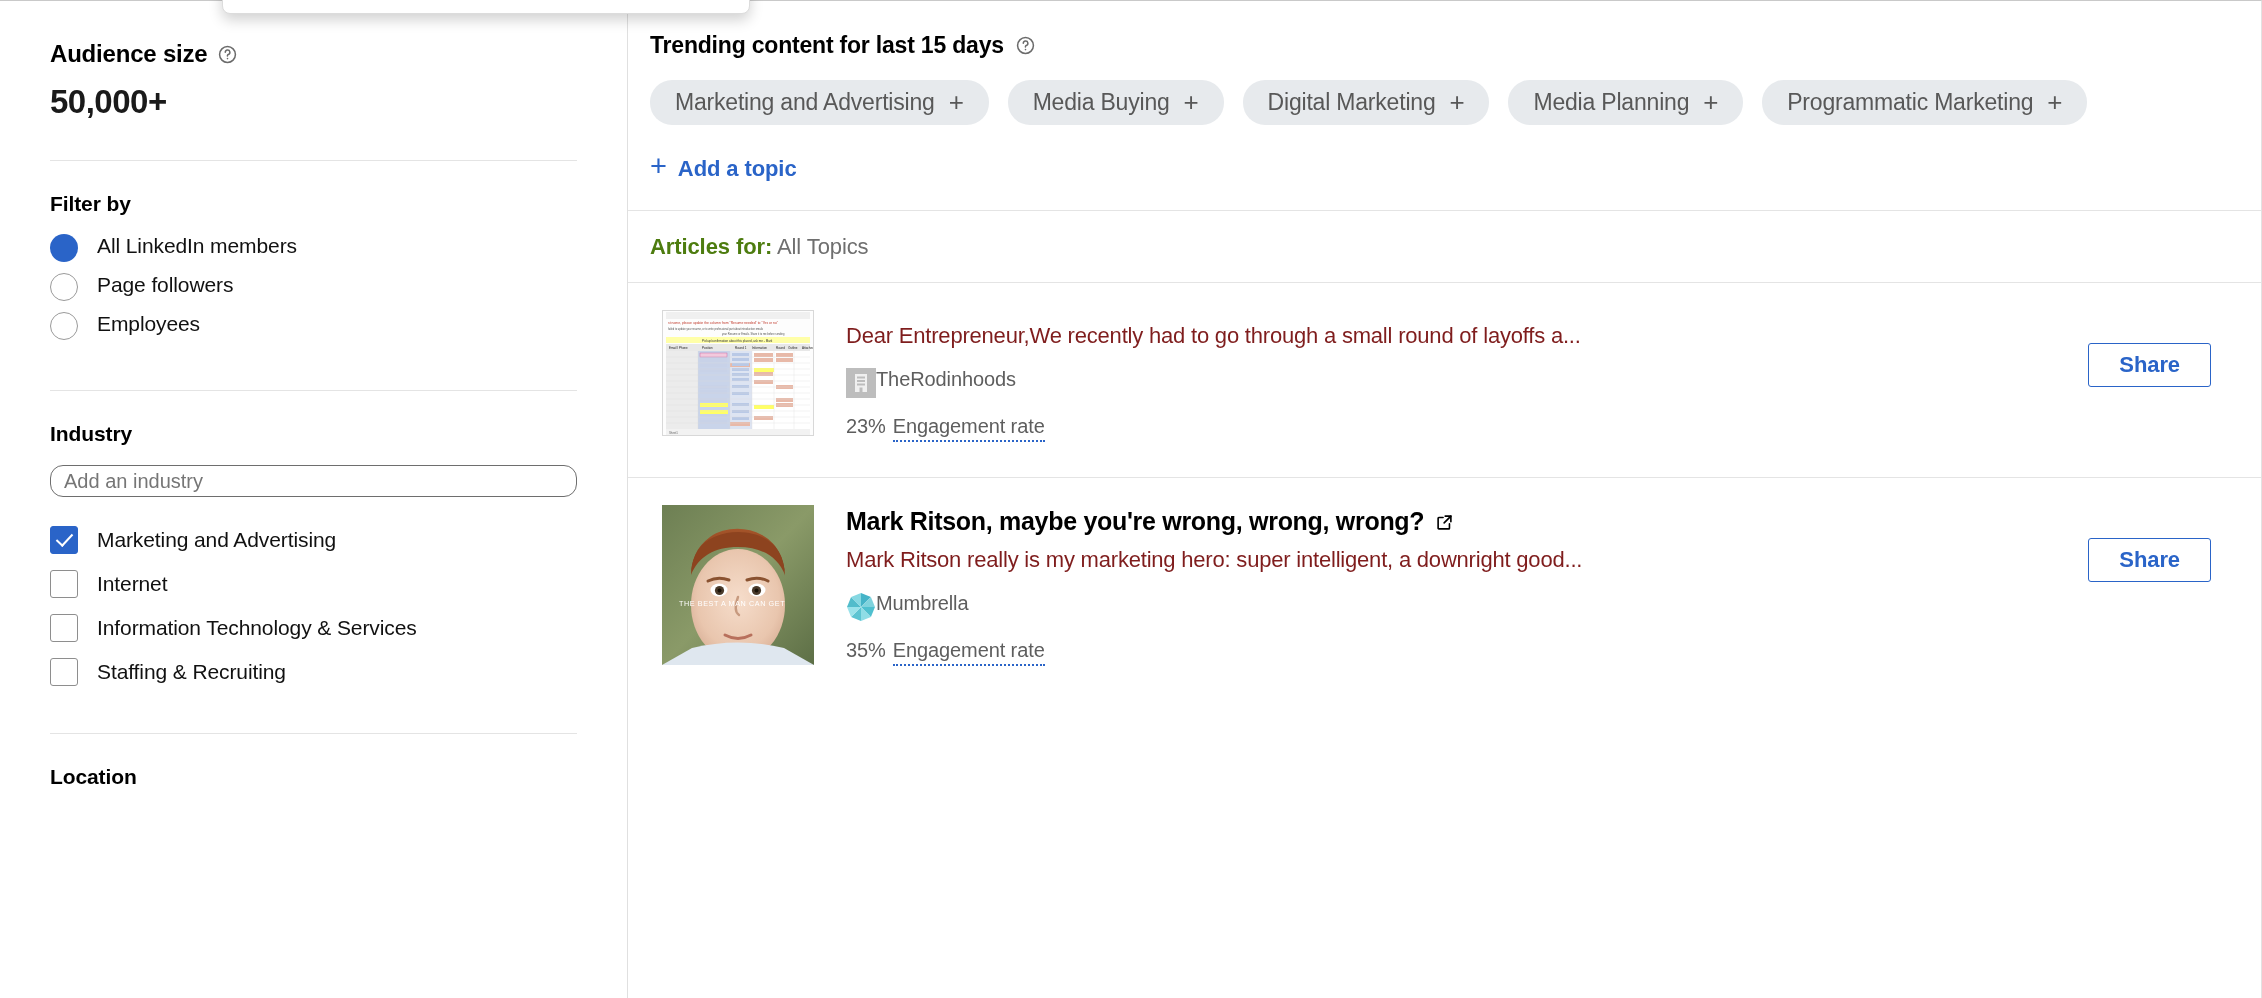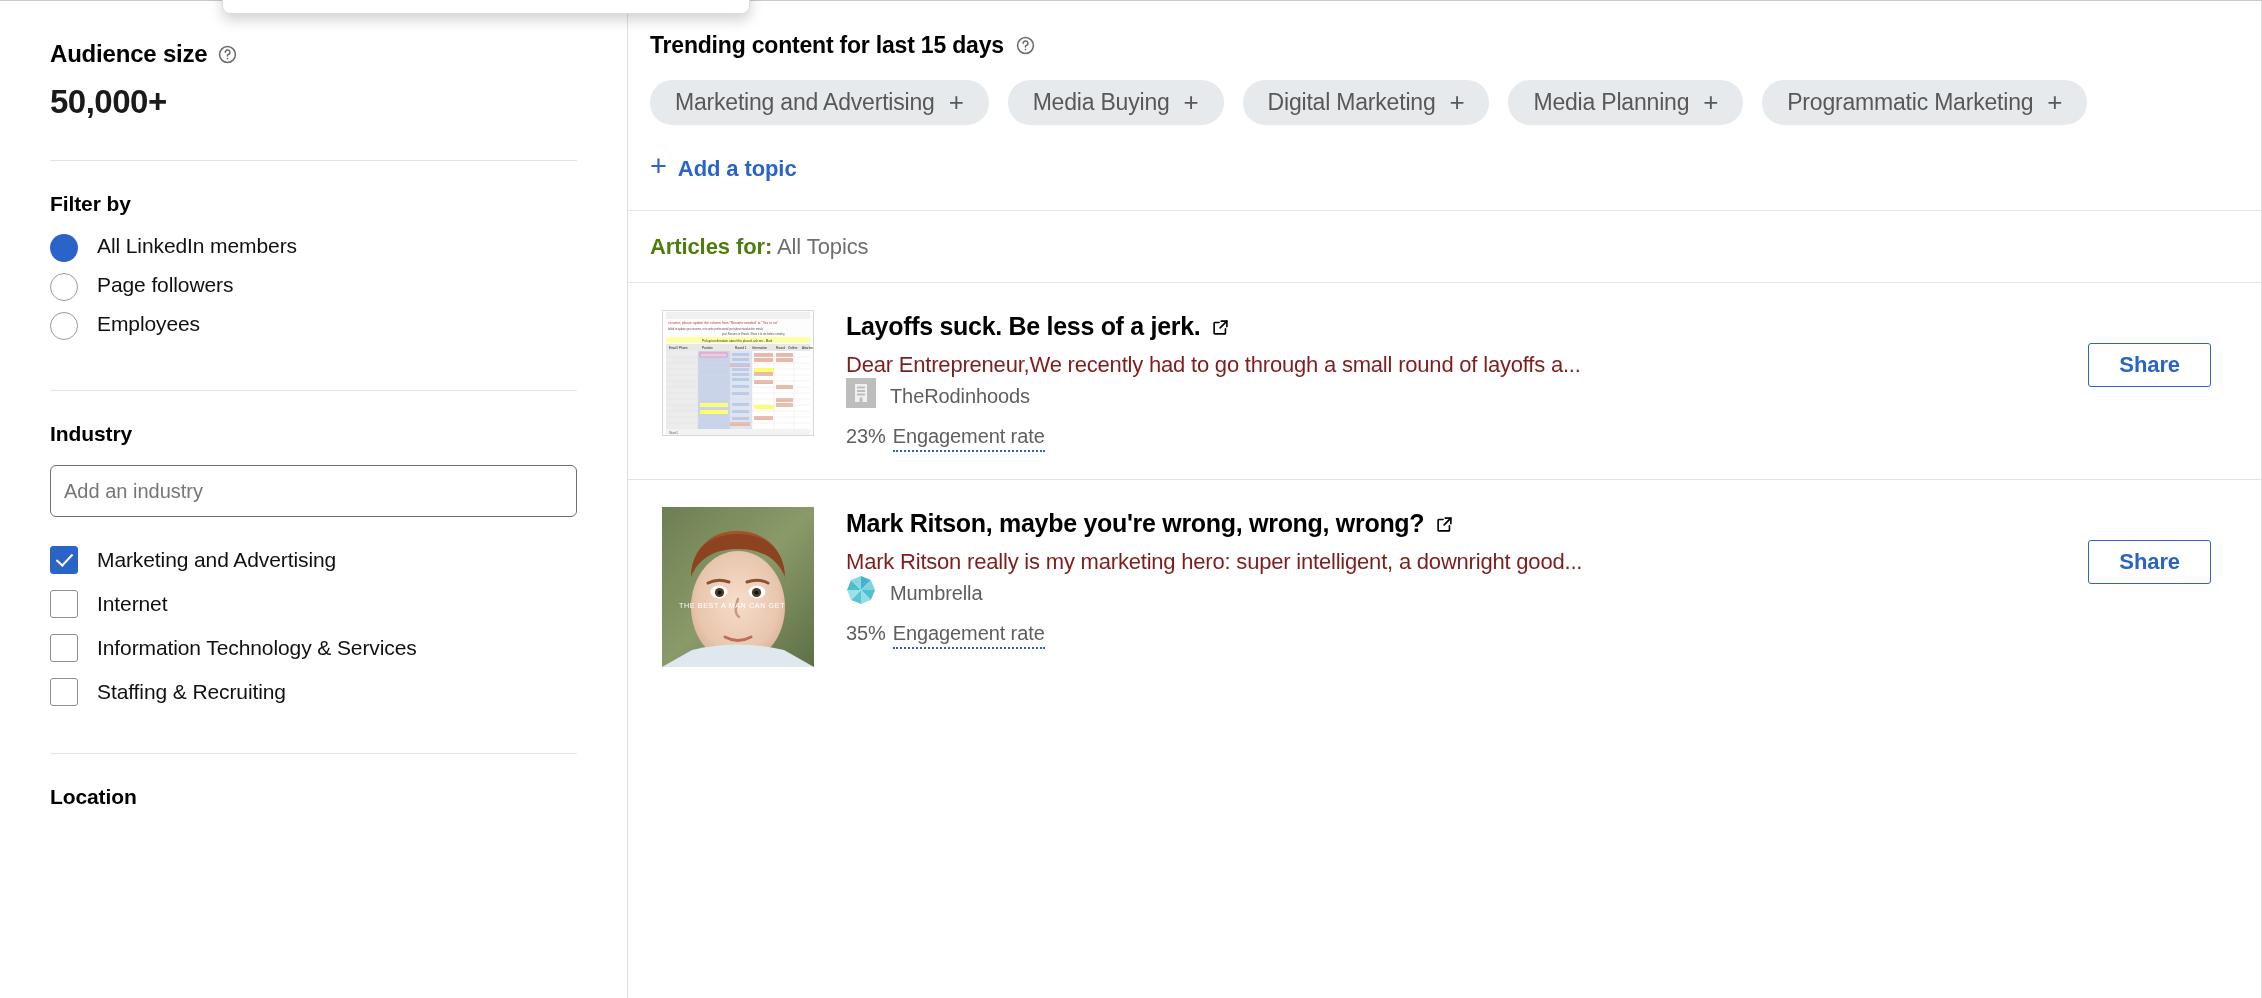--- a/index.html
+++ b/index.html
@@ -123,23 +123,23 @@
   .radio-label {
     font-size: 21px;
     color: #111;
     letter-spacing: -0.1px;
   }
 
   .input-wrap { margin-top: 19px; }
   .text-input {
     width: 100%;
     box-sizing: border-box;
-    height: 52px;
+    height: 32px;
     border: 1px solid #6e6e6e;
-    border-radius: 6px;
+    border-radius: 13px;
     font-size: 20px;
     font-family: "Liberation Sans", sans-serif;
     padding: 0 13px;
     color: #222;
     background: #fff;
     outline: none;
   }
   .text-input::placeholder { color: #767676; }
 
   .check-list { margin-top: 21px; }
@@ -311,22 +311,23 @@
     font-size: 22px;
     color: #7f1d1d;
     margin-top: 11px;
     white-space: nowrap;
     overflow: hidden;
     letter-spacing: -0.2px;
   }
 
   .publisher {
     display: flex;
-    align-items: flex-end;
-    gap: 14px;
+    align-items: flex-start;
+    gap: 0;
+    margin-top: 19px;
   }
   .pub-icon {
     width: 30px; height: 30px;
     flex: 0 0 30px;
     display: block;
   }
   .pub-icon svg { display:block; width:30px; height:30px; }
   .pub-name {
     font-size: 20px;
     color: #5e5e5e;
@@ -582,30 +583,20 @@
                 <line x1="132" y1="41" x2="132" y2="119"></line>
               </g>
             </g>
             <rect x="4" y="119" width="144" height="6" fill="#f2f2f2"></rect>
             <text x="7" y="123.5" font-family="Liberation Sans" font-size="2.8" fill="#666">Sheet1</text>
             <rect x="0.5" y="0.5" width="151" height="125" fill="none" stroke="#d8d8d8"></rect>
           </svg>
         </div>
 
         <div class="art-body">
-          <div class="art-title">
-            <span>Layoffs suck. Be less of a jerk.</span>
-            <span class="ext-icon">
-              <svg viewBox="0 0 24 24" fill="none" stroke="#000" stroke-width="2.3" stroke-linecap="round" stroke-linejoin="round">
-                <path d="M13 3h8v8"></path>
-                  <path d="M21 3l-9.5 9.5"></path>
-                <path d="M19 14v6a1 1 0 0 1-1 1H4a1 1 0 0 1-1-1V6a1 1 0 0 1 1-1h6"></path>
-              </svg>
-            </span>
-          </div>
           <div class="art-desc">Dear Entrepreneur,We recently had to go through a small round of layoffs a...</div>
           <div class="publisher">
             <span class="pub-icon">
               <svg viewBox="0 0 30 30">
                 <rect width="30" height="30" fill="#bdbdbd"></rect>
                 <rect x="9" y="6" width="12" height="18" fill="#f0f0f0"></rect>
                 <g fill="#bdbdbd">
                   <rect x="11" y="8.5" width="8" height="2"></rect>
                   <rect x="11" y="12" width="8" height="2"></rect>
                   <rect x="11" y="15.5" width="8" height="2"></rect>

